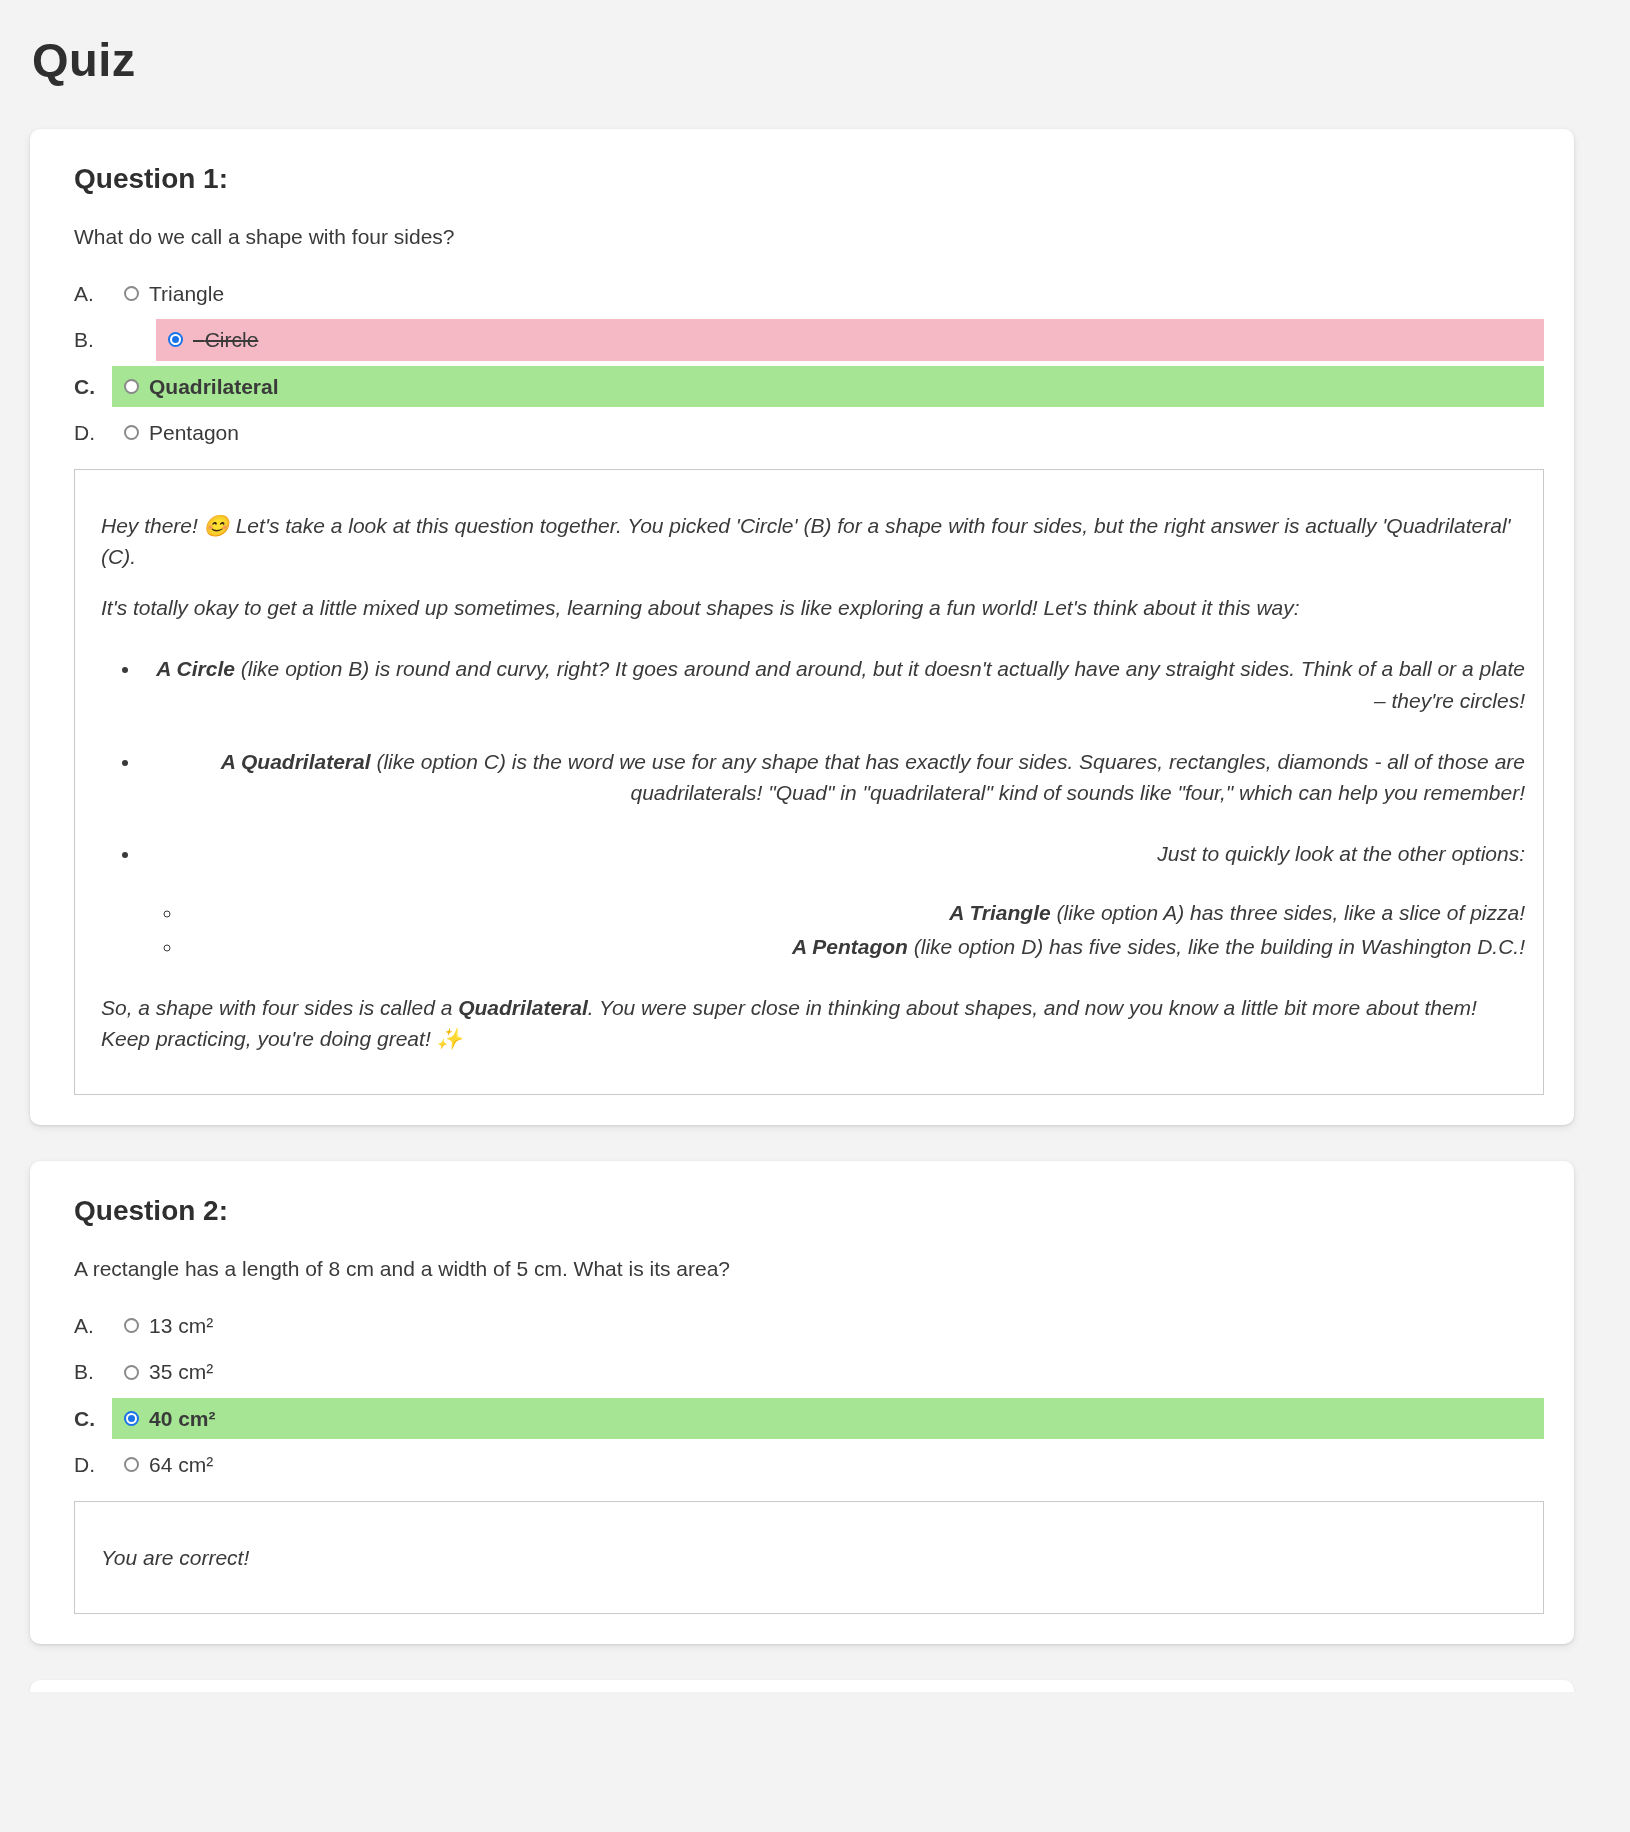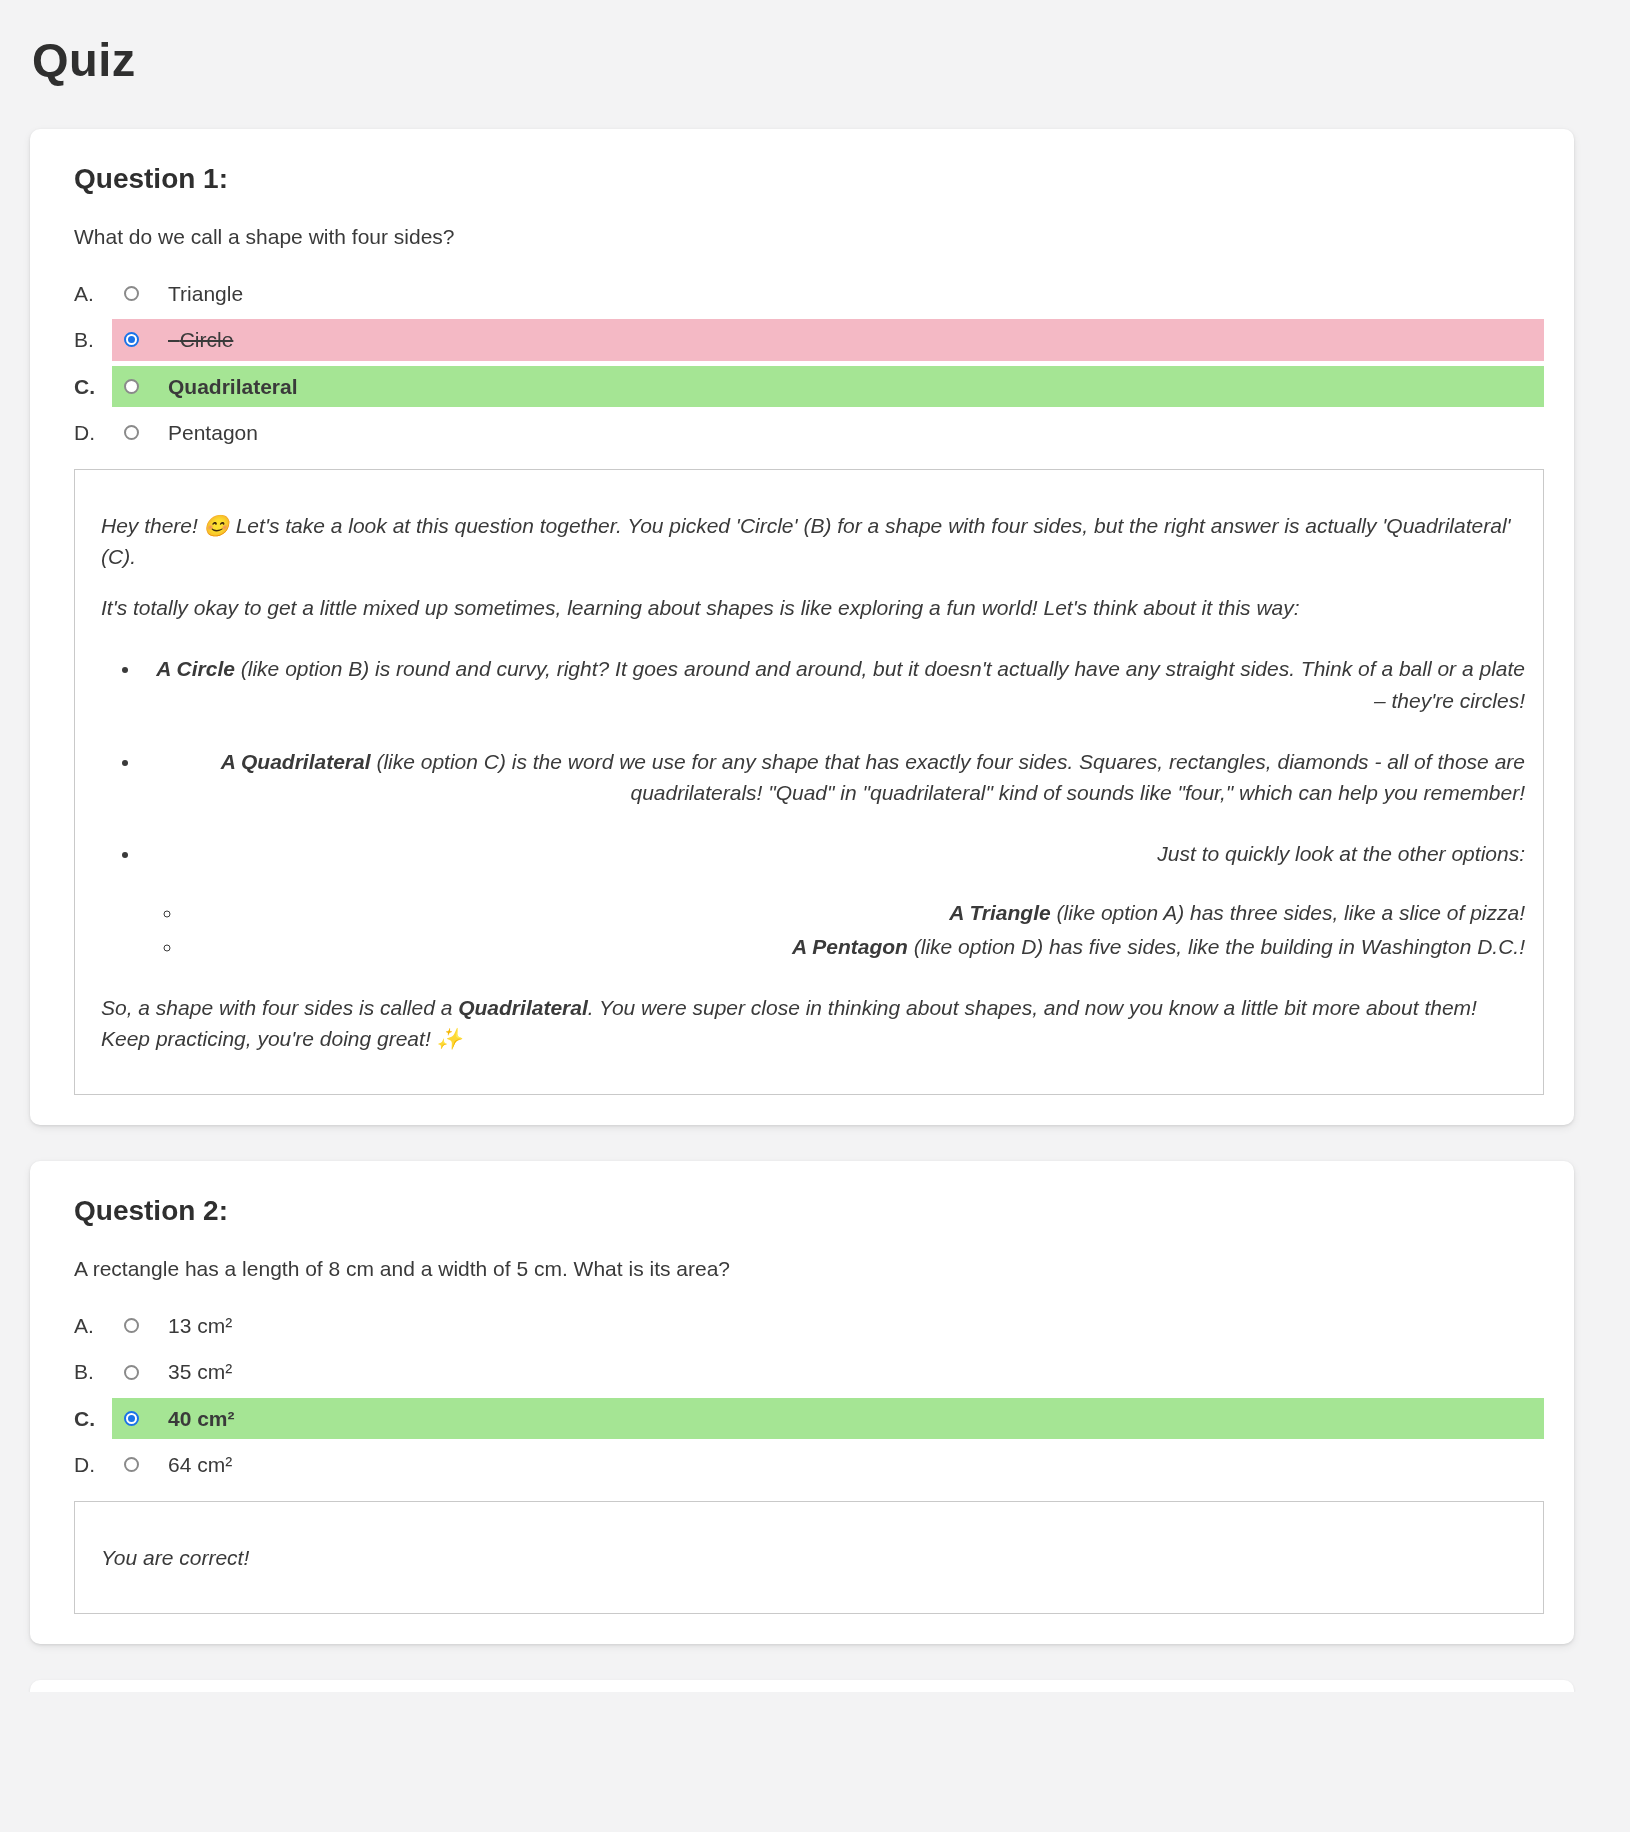--- a/index.html
+++ b/index.html
@@ -68,24 +68,24 @@
     flex:none;
     width:38px;
     padding-top:7px;
     color:var(--text-body);
   }
   .opt-letter.bold{font-weight:700;}
   .opt-body{
     flex:1;
     display:flex;
     align-items:center;
-    gap:29px;
+    gap:10px;
     padding:7px 12px;
   }
-  .opt-body.hl-incorrect{background:var(--incorrect-bg);}
+  .opt-body.hl-incorrect{background:var(--incorrect-bg);margin-left:44px;}
   .opt-body.hl-correct{background:var(--correct-bg);}
   .radio{
     flex:none;
     width:15px;
     height:15px;
     border:2px solid var(--radio-gray);
     border-radius:50%;
     background:#fff;
     position:relative;
     cursor:pointer;

